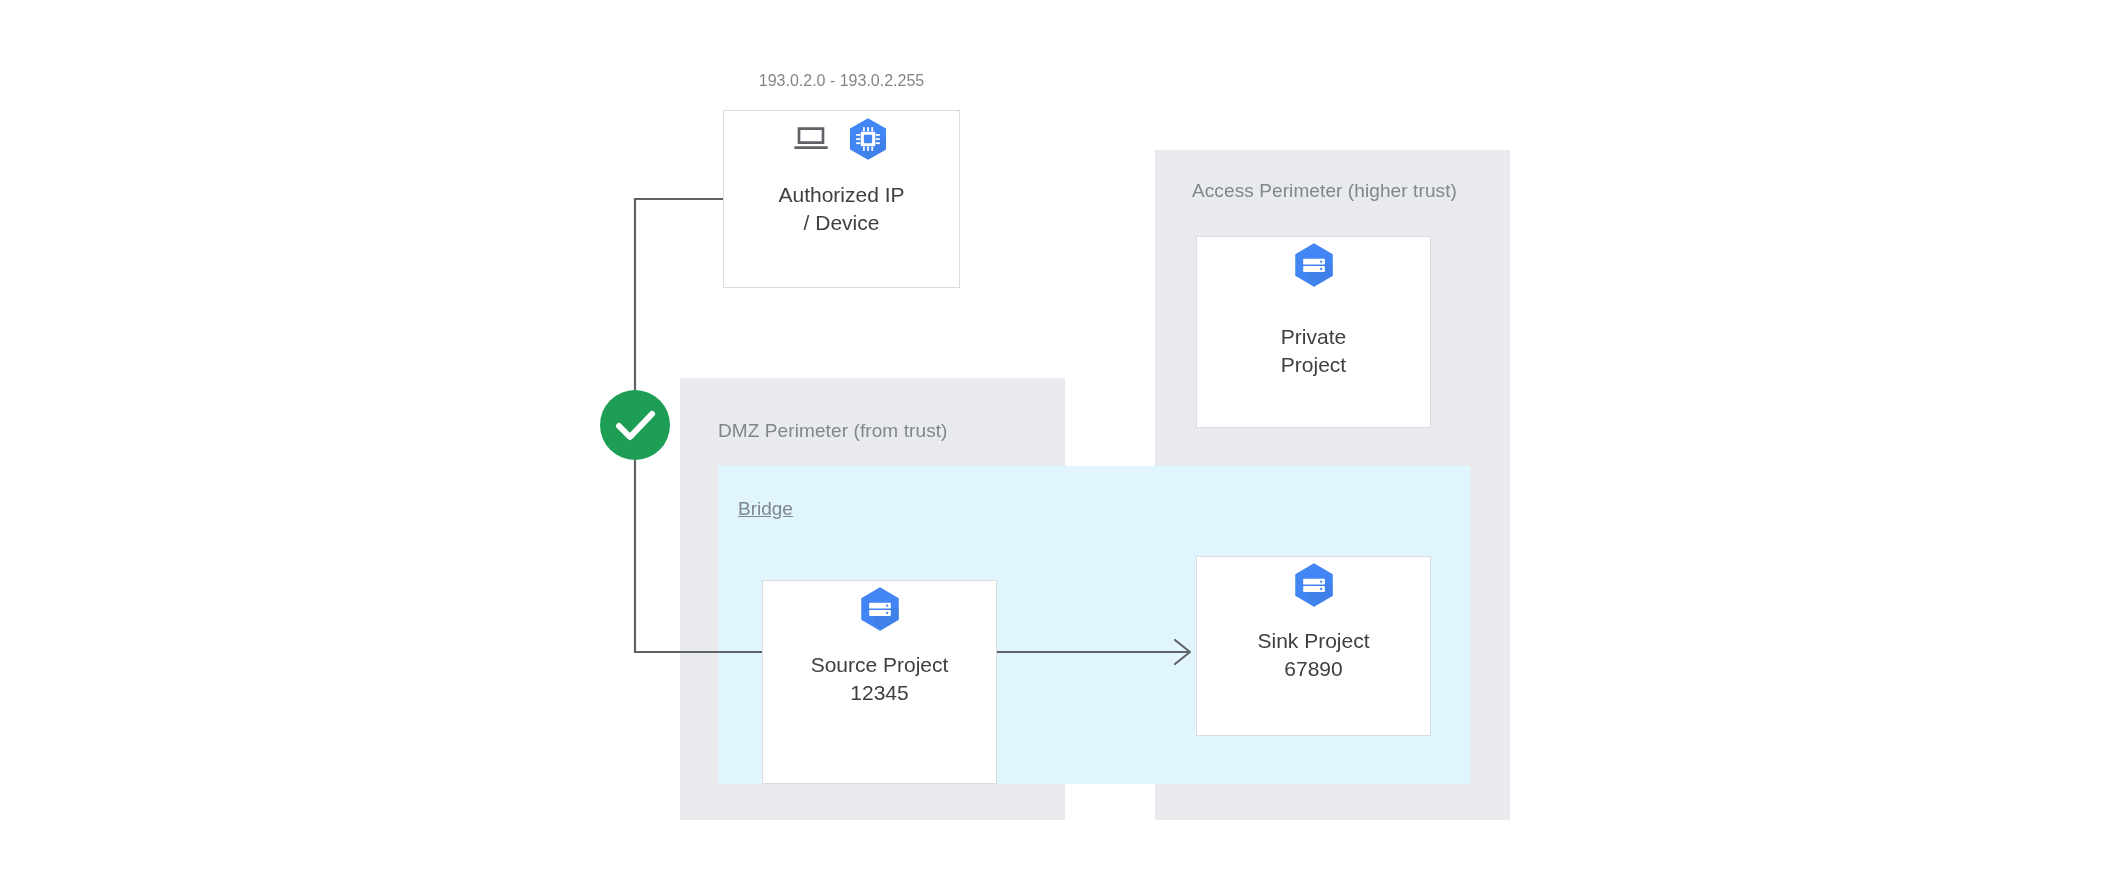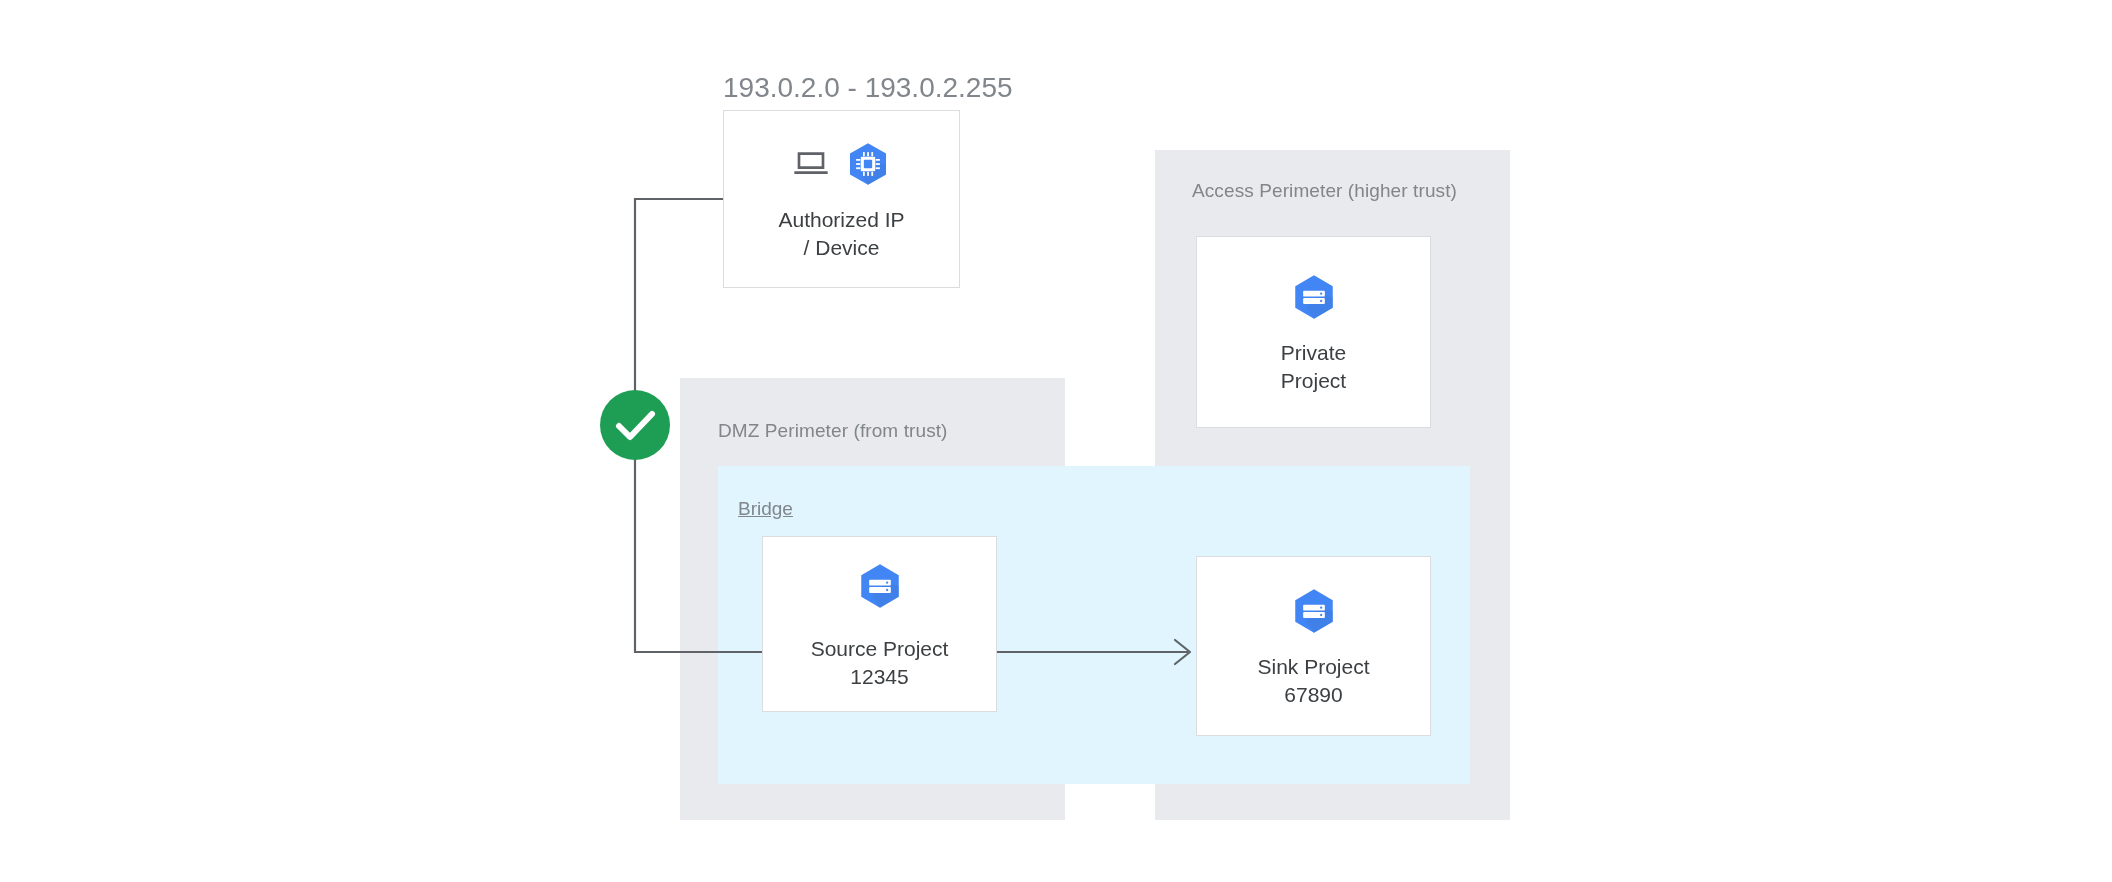--- a/index.html
+++ b/index.html
@@ -56,52 +56,51 @@
 
   
   .node {
     position: absolute;
     background: #ffffff;
     border: 1px solid #dadce0;
     box-sizing: border-box;
     display: flex;
     flex-direction: column;
     align-items: center;
-    justify-content: center;
   }
   .node-icons {
     display: flex;
     align-items: center;
     justify-content: center;
     gap: 12px;
     height: 56px;
   }
   .node-label {
     margin-top: 14px;
     text-align: center;
     color: #3c4043;
     font-size: 21px;
     line-height: 28px;
     white-space: pre-line;
   }
 
   #node-authorized { left: 723px;  top: 110px; width: 237px; height: 178px; }
-  #node-private    { left: 1196px; top: 236px; width: 235px; height: 192px; }
-  #node-source     { left: 762px;  top: 536px; width: 235px; height: 176px; gap: 7px; }
+  #node-private    { left: 1196px; top: 236px; width: 235px; height: 192px; gap: 16px; }
+  #node-source     { left: 762px;  top: 580px; width: 235px; height: 204px; }
   #node-sink       { left: 1196px; top: 556px; width: 235px; height: 180px; }
 
   
   #ip-range-label {
     position: absolute;
     left: 723px;
     top: 72px;
     width: 237px;
     text-align: center;
     color: #80868b;
-    font-size: 28px;
+    font-size: 16px;
     white-space: nowrap;
   }
 
   
   #access-label {
     position: absolute;
     left: 520px;
     top: 262px;
     width: 110px;
     text-align: center;

